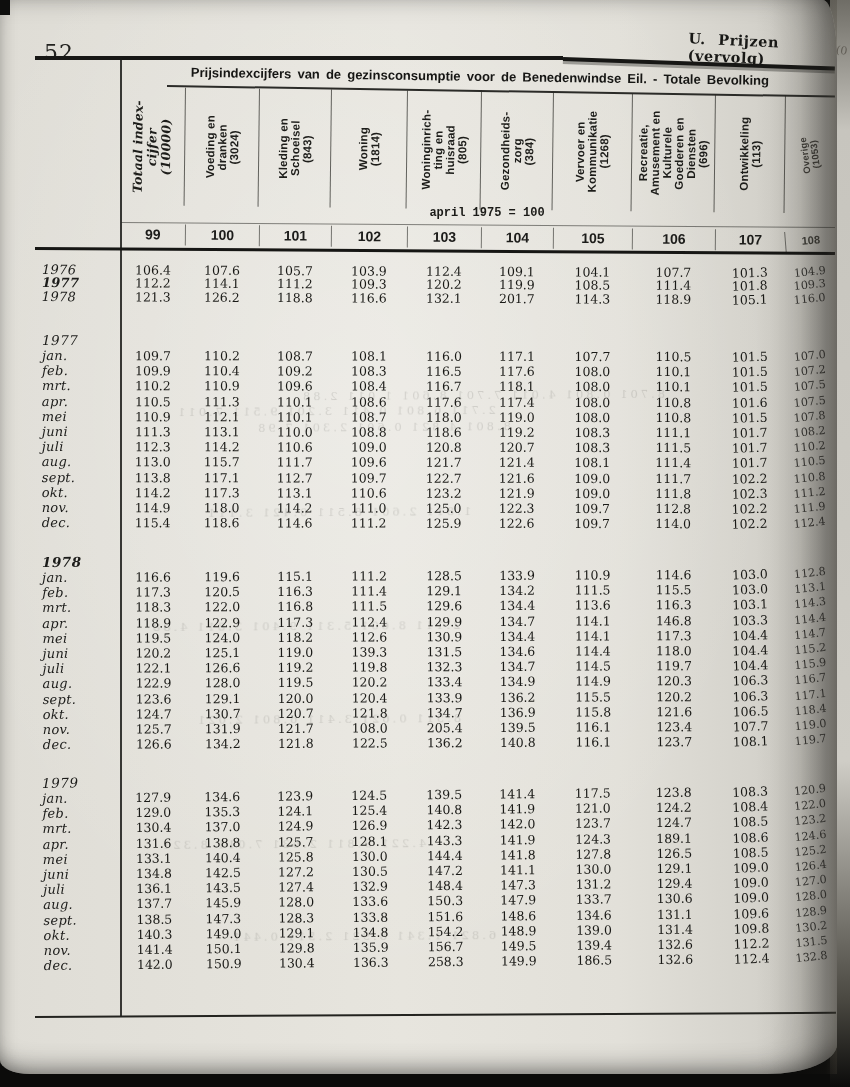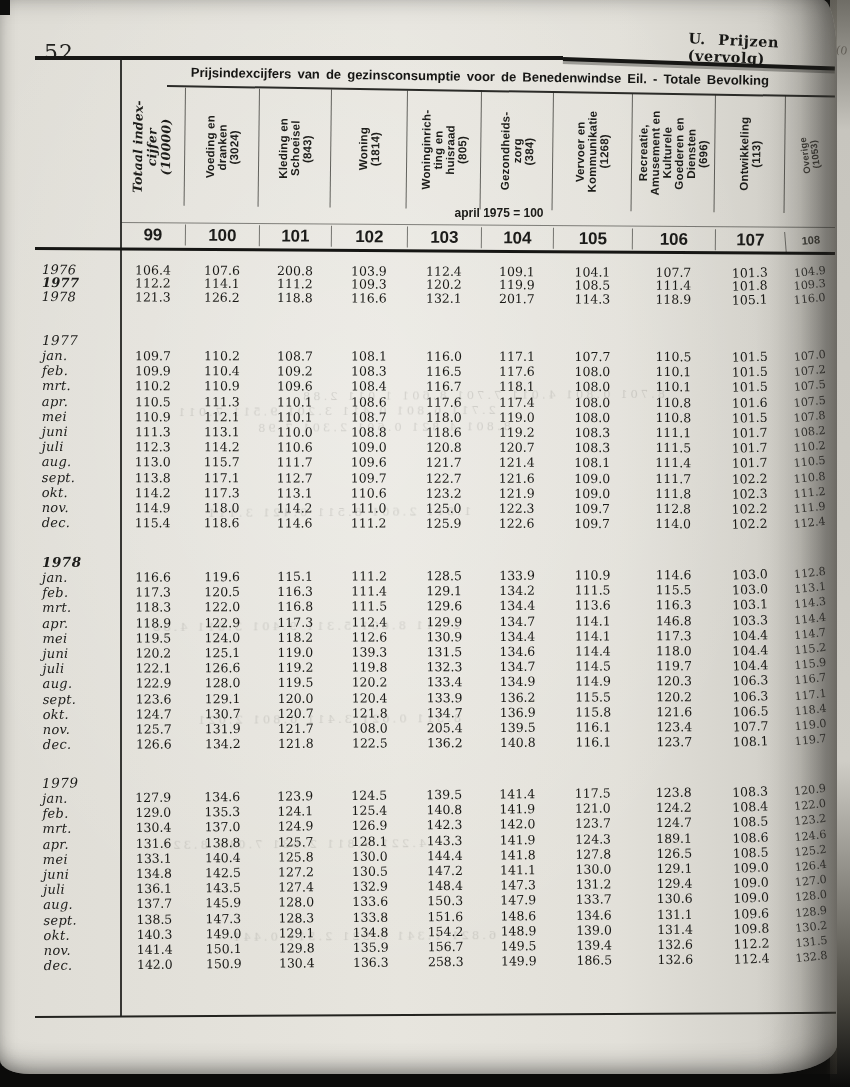--- a/index.html
+++ b/index.html
@@ -37,28 +37,28 @@
     transform:rotate(.7deg);transform-origin:left top;}
   .hcell{display:flex;align-items:center;justify-content:center;box-sizing:border-box;
     border-left:1px solid rgba(40,40,36,.7);}
   .hcell.c0{border-left:none;}
   .vtext{writing-mode:vertical-rl;transform:rotate(180deg);white-space:pre-line;text-align:center;
     font-family:"Liberation Sans",sans-serif;font-weight:bold;font-size:11.5px;line-height:12px;
     letter-spacing:.2px;color:#1d1d1a;}
   .hcell.it .vtext{font-family:"DejaVu Serif",serif;font-style:italic;font-size:12.5px;line-height:14px;}
   .hcell.c9 .vtext{font-size:9.5px;line-height:10px;color:#3d3b36;transform:rotate(172deg);}
 
-  .april-note{position:absolute;left:404px;top:206px;width:190px;text-align:center;
-    font-family:Liberation Sans, sans-serif;font-weight:bold;font-size:12px;color:#1b1b18;}
+  .april-note{position:absolute;left:392px;top:206px;width:190px;text-align:center;
+    font-family:Liberation Mono, monospace;font-weight:bold;font-size:12px;color:#1b1b18;}
   .mid-rule{left:121px;top:222px;width:714px;height:1px;background:rgba(40,40,36,.55);
     transform:rotate(.4deg);transform-origin:left center;}
   .num-row{position:absolute;left:121px;top:224px;width:715px;height:21px;display:flex;
     transform:rotate(.5deg);transform-origin:left top;}
   .ncell{box-sizing:border-box;border-left:1px solid rgba(40,40,36,.6);text-align:center;
-    line-height:21px;font-family:"Liberation Sans",sans-serif;font-weight:bold;font-size:17px;}
+    line-height:21px;font-family:"Liberation Sans",sans-serif;font-weight:bold;font-size:14px;}
   .ncell.c0{border-left:none;}
   .ncell.c9{font-size:11px;color:#3b3a35;transform:rotate(-5deg);}
   .thick-rule{left:35px;top:247px;width:800px;height:3px;background:#161614;
     transform:rotate(.35deg);transform-origin:left center;}
   .bottom-rule{left:35px;top:1016px;width:801px;height:2px;background:#23231f;
     transform:rotate(-.3deg);transform-origin:left center;}
 
   .c0{width:64px;} .c1{width:74px;} .c2{width:72px;} .c3{width:76px;} .c4{width:74px;}
   .c5{width:72px;} .c6{width:79px;} .c7{width:83px;} .c8{width:70px;} .c9{width:51px;}
 
@@ -187,21 +187,21 @@
       <div class="ghost">8.511 0.621 3.411 6.801 2.021</div>
       <div class="ghost">4.221 9.811 2.631 7.011 8.321</div>
       <div class="ghost">6.821 1.341 8.921 2.511 0.441</div>
     </div>
 
   <div class="tbody-block" id="annual">
       <div class="drow">
         <div class="rlabel">1976</div>
         <div class="dcell c0"><span>106.4</span></div>
         <div class="dcell c1"><span>107.6</span></div>
-        <div class="dcell c2"><span>200.8</span></div>
+        <div class="dcell c2"><span>105.7</span></div>
         <div class="dcell c3"><span>103.9</span></div>
         <div class="dcell c4"><span>112.4</span></div>
         <div class="dcell c5"><span>109.1</span></div>
         <div class="dcell c6"><span>104.1</span></div>
         <div class="dcell c7"><span>107.7</span></div>
         <div class="dcell c8"><span>101.3</span></div>
         <div class="dcell c9"><span>104.9</span></div>
       </div>
       <div class="drow bold">
         <div class="rlabel">1977</div>

